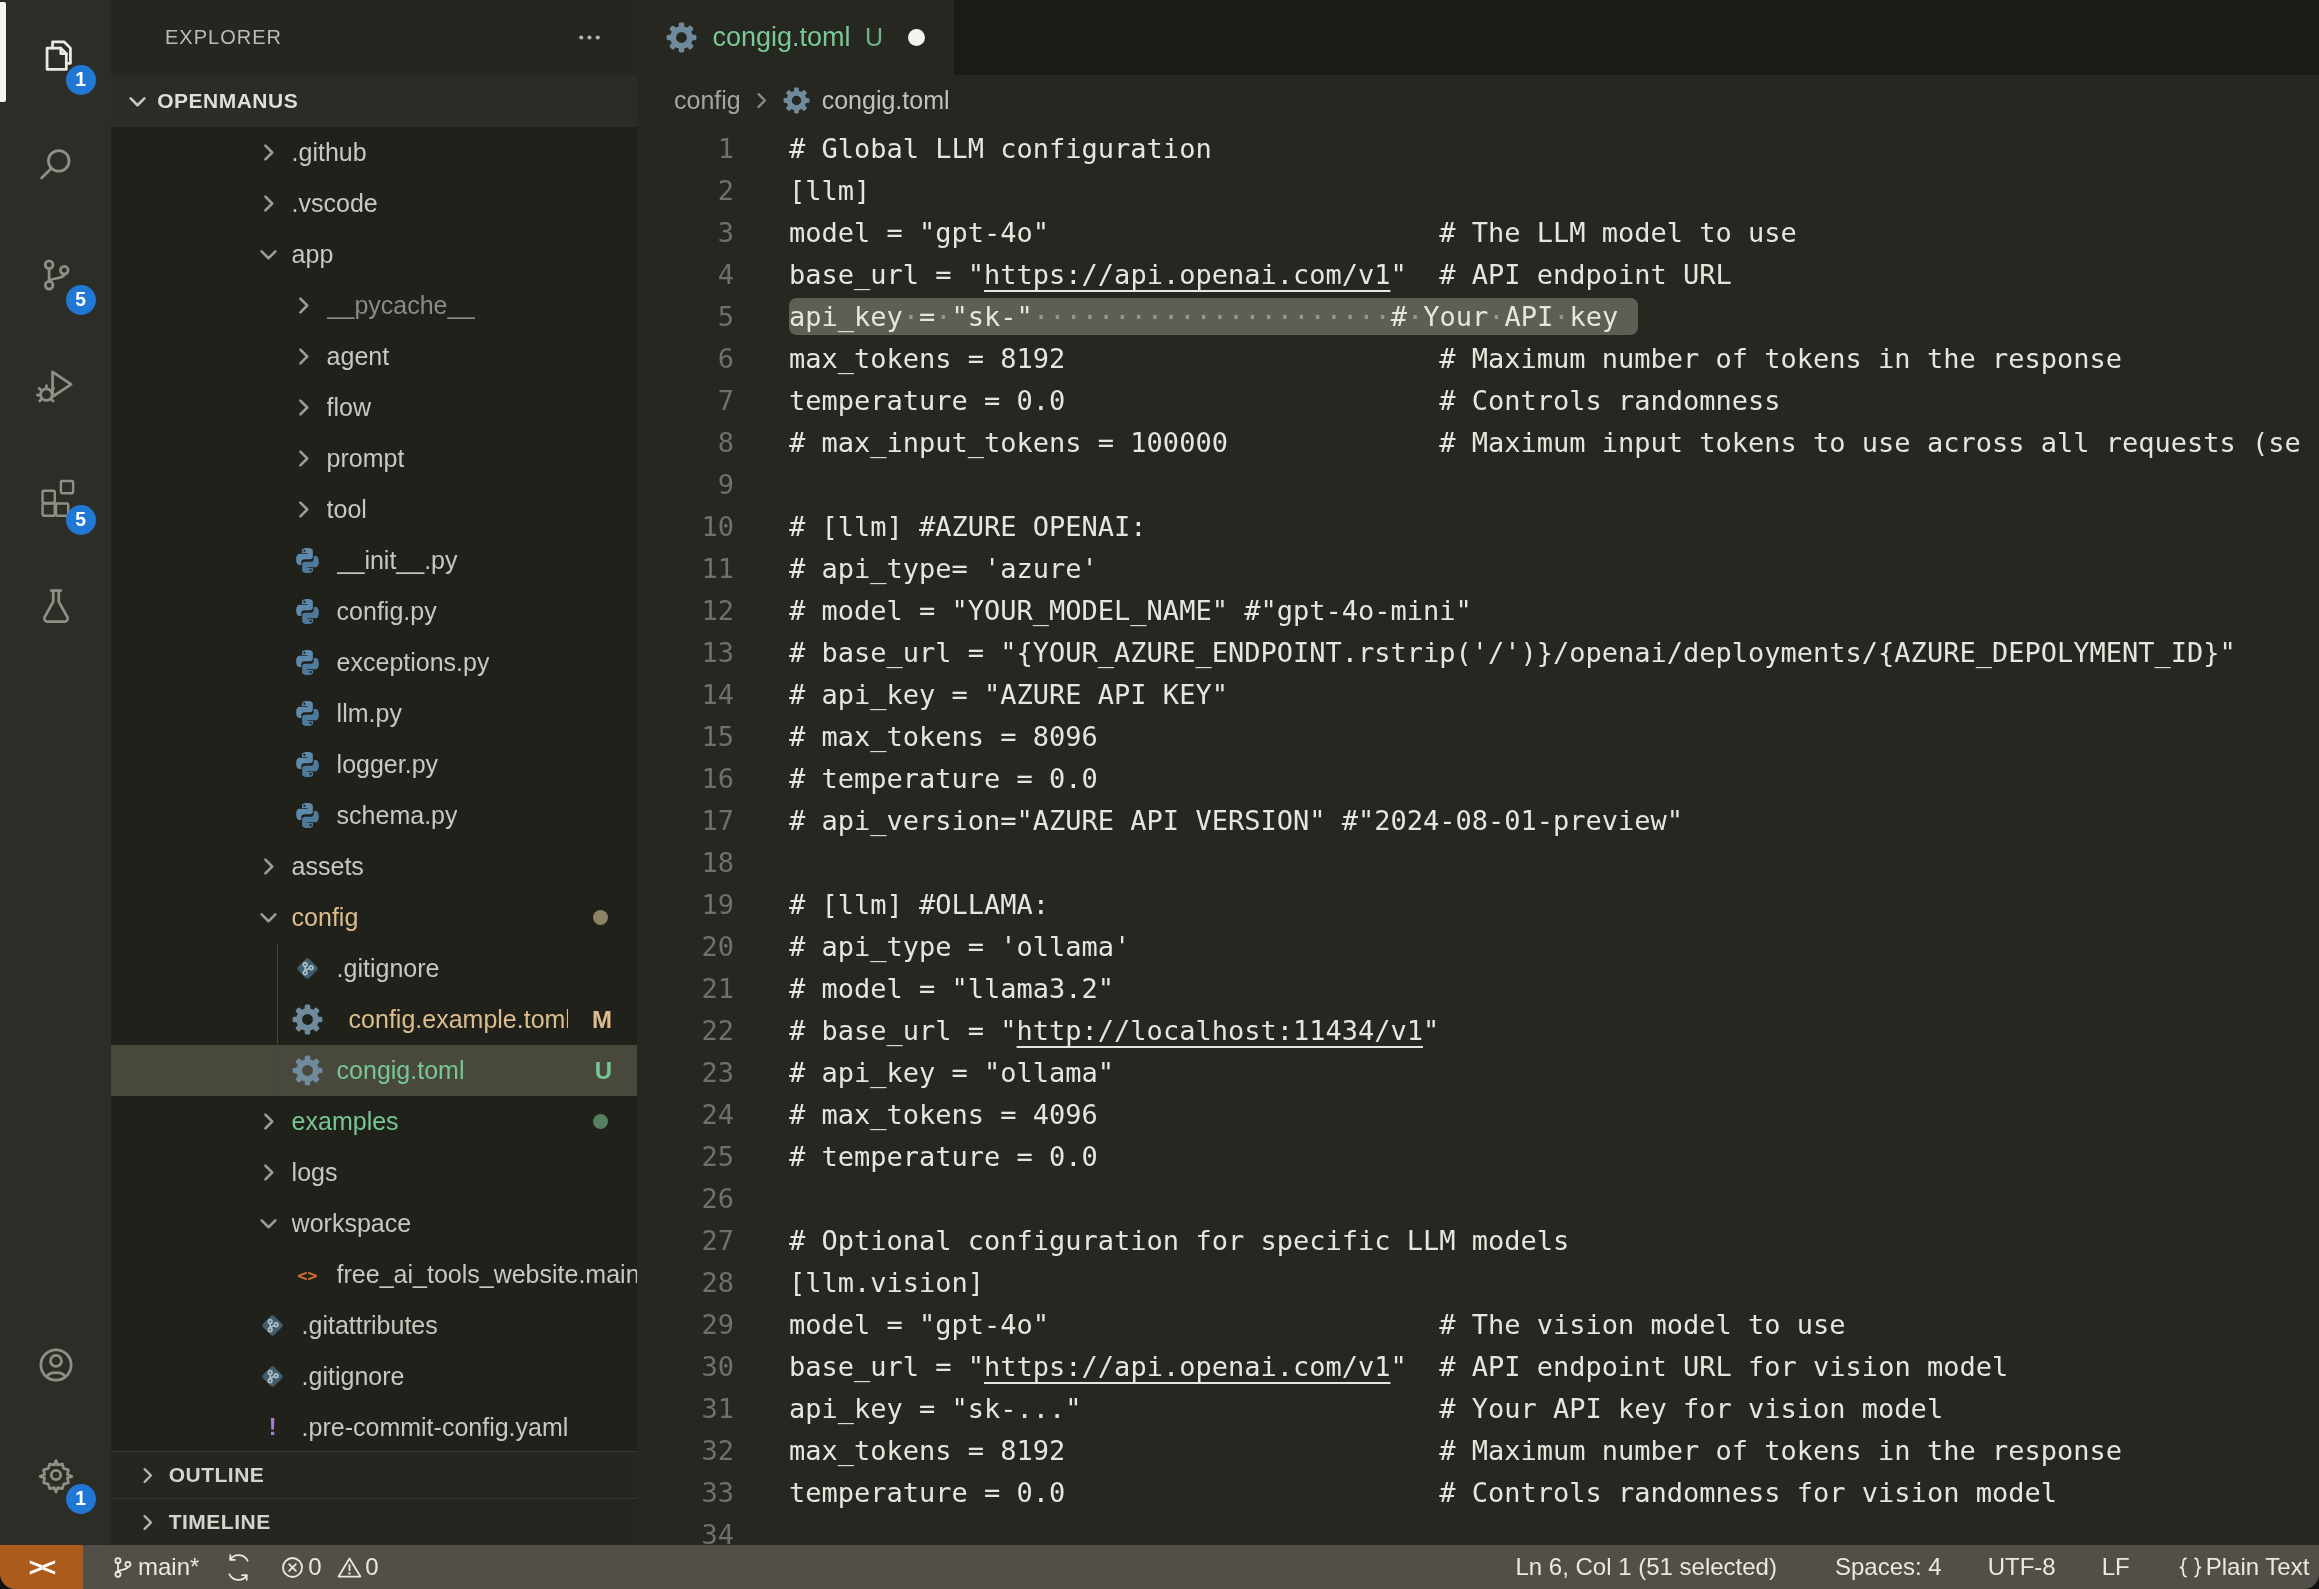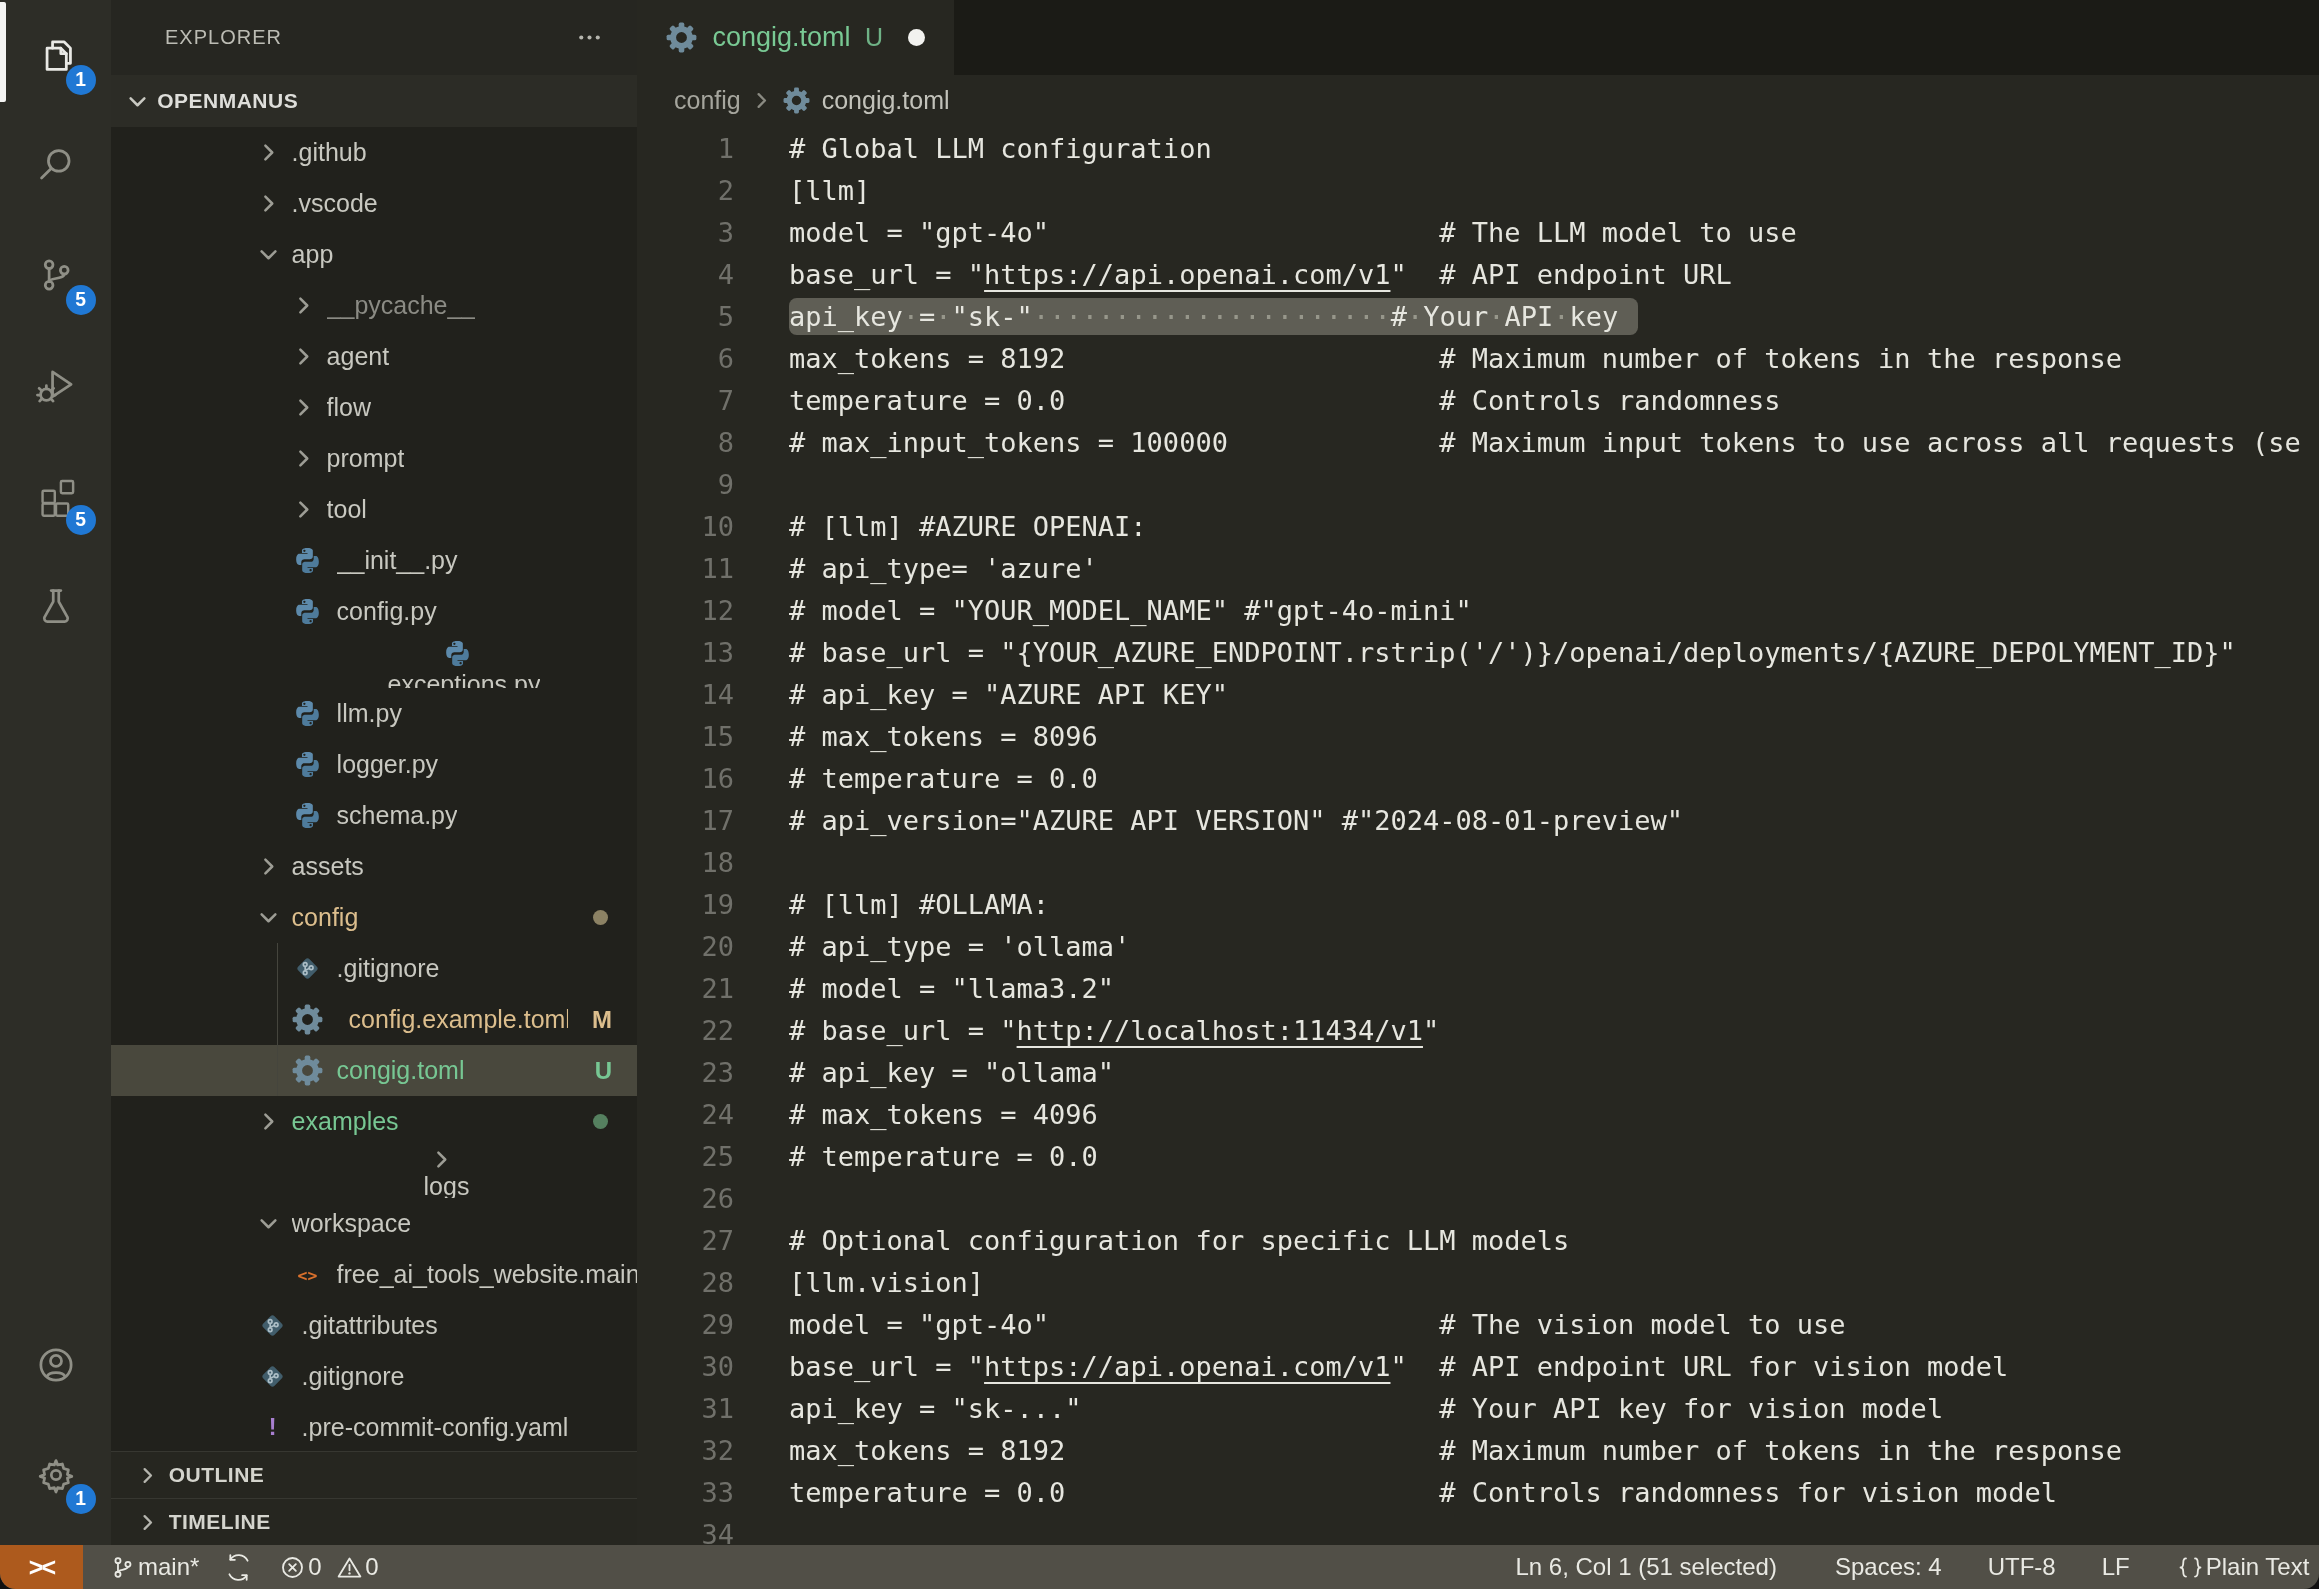--- a/index.html
+++ b/index.html
@@ -287,21 +287,21 @@
         <div class="row" style="padding-left: 180px;">
           <span class="ficon">
             <svg viewBox="0 0 32 32">
               <path fill="#5d8aab" d="M15.9 3c-6 0-5.6 2.6-5.6 2.6v2.7h5.7v.8H8.1S4.3 8.7 4.3 14.8s3.3 5.9 3.3 5.9h2v-2.8s-.1-3.3 3.2-3.3h5.6s3.1.1 3.1-3V5.9S22 3 15.9 3zm-3.1 1.8a1.2 1.2 0 1 1 0 2.4 1.2 1.2 0 0 1 0-2.4z"></path>
               <path fill="#4e7b9b" d="M16.1 29c6 0 5.6-2.6 5.6-2.6v-2.7H16v-.8h7.9s3.8.4 3.8-5.7-3.3-5.9-3.3-5.9h-2v2.8s.1 3.3-3.2 3.3h-5.6s-3.1-.1-3.1 3v5.1S9.9 29 16.1 29zm3.1-1.8a1.2 1.2 0 1 1 0-2.4 1.2 1.2 0 0 1 0 2.4z"></path>
             </svg>
           </span>
           <span class="lbl">config.py</span>
           <span class="sp"></span>
         </div>
-        <div class="row" style="padding-left: 180px; flex-direction: column;">
+        <div class="row" style="padding-left: 180px;">
           <span class="ficon">
             <svg viewBox="0 0 32 32">
               <path fill="#5d8aab" d="M15.9 3c-6 0-5.6 2.6-5.6 2.6v2.7h5.7v.8H8.1S4.3 8.7 4.3 14.8s3.3 5.9 3.3 5.9h2v-2.8s-.1-3.3 3.2-3.3h5.6s3.1.1 3.1-3V5.9S22 3 15.9 3zm-3.1 1.8a1.2 1.2 0 1 1 0 2.4 1.2 1.2 0 0 1 0-2.4z"></path>
               <path fill="#4e7b9b" d="M16.1 29c6 0 5.6-2.6 5.6-2.6v-2.7H16v-.8h7.9s3.8.4 3.8-5.7-3.3-5.9-3.3-5.9h-2v2.8s.1 3.3-3.2 3.3h-5.6s-3.1-.1-3.1 3v5.1S9.9 29 16.1 29zm3.1-1.8a1.2 1.2 0 1 1 0-2.4 1.2 1.2 0 0 1 0 2.4z"></path>
             </svg>
           </span>
           <span class="lbl">exceptions.py</span>
           <span class="sp"></span>
         </div>
         <div class="row" style="padding-left: 180px;">
@@ -407,21 +407,21 @@
         <div class="row c-green" style="padding-left: 145px;">
           <span class="chev">
             <svg viewBox="0 0 20 20">
               <path d="M7.5 4.5l5.5 5.5-5.5 5.5" stroke="currentColor" fill="none" stroke-width="2" stroke-linecap="round" stroke-linejoin="round"></path>
             </svg>
           </span>
           <span class="lbl">examples</span>
           <span class="sp"></span>
           <span class="dot-badge" style="background: rgb(85, 128, 95);"></span>
         </div>
-        <div class="row" style="padding-left: 145px; flex-direction: column;">
+        <div class="row" style="padding-left: 145px;">
           <span class="chev">
             <svg viewBox="0 0 20 20">
               <path d="M7.5 4.5l5.5 5.5-5.5 5.5" stroke="currentColor" fill="none" stroke-width="2" stroke-linecap="round" stroke-linejoin="round"></path>
             </svg>
           </span>
           <span class="lbl">logs</span>
           <span class="sp"></span>
         </div>
         <div class="row" style="padding-left: 145px;">
           <span class="chev">

